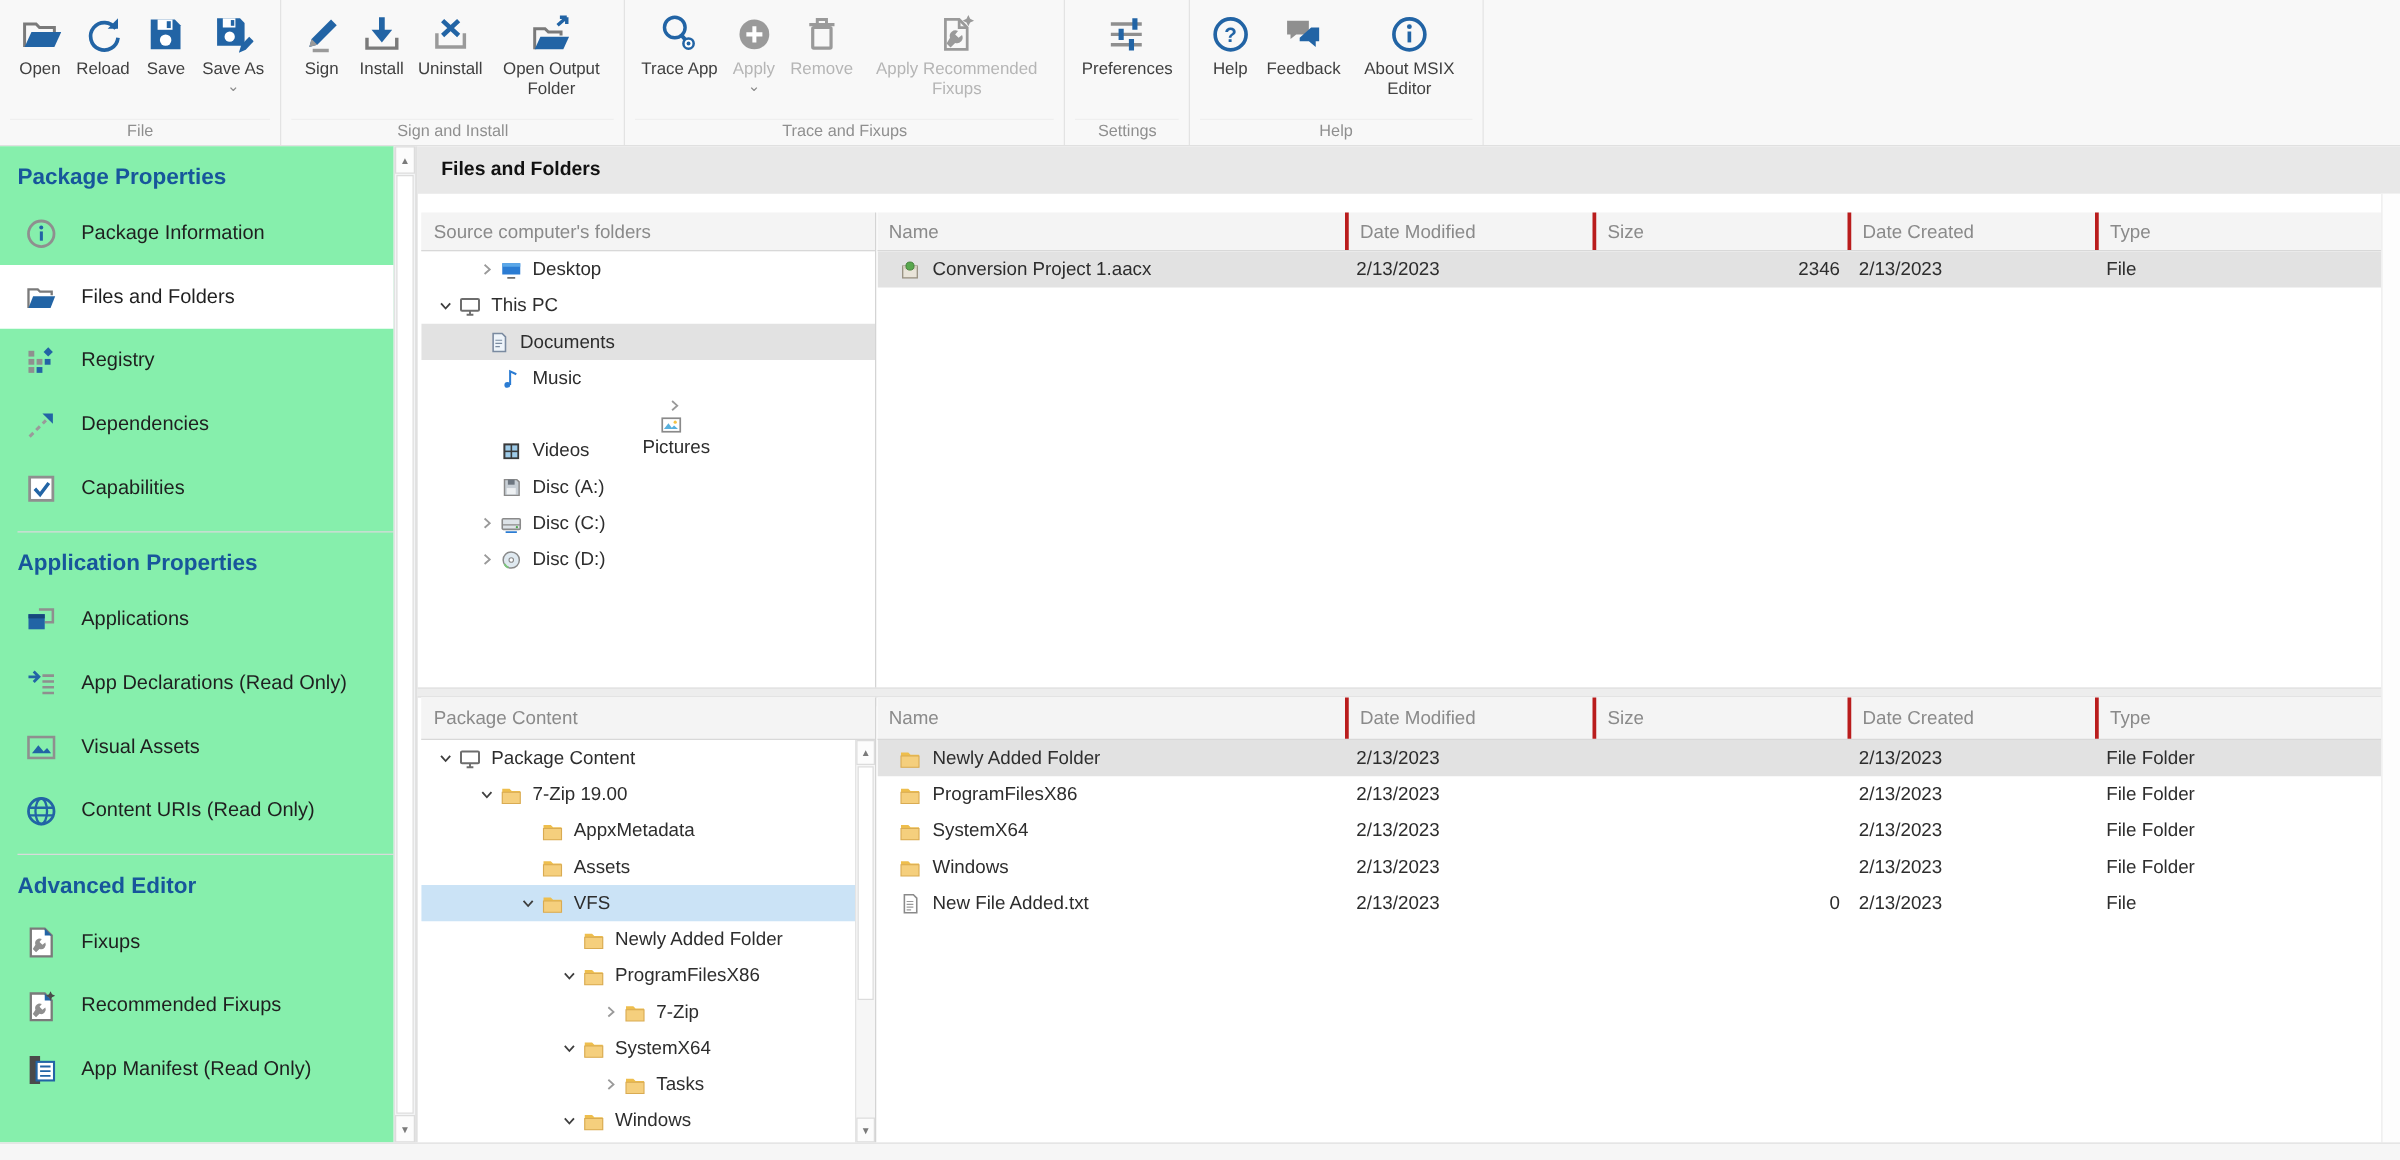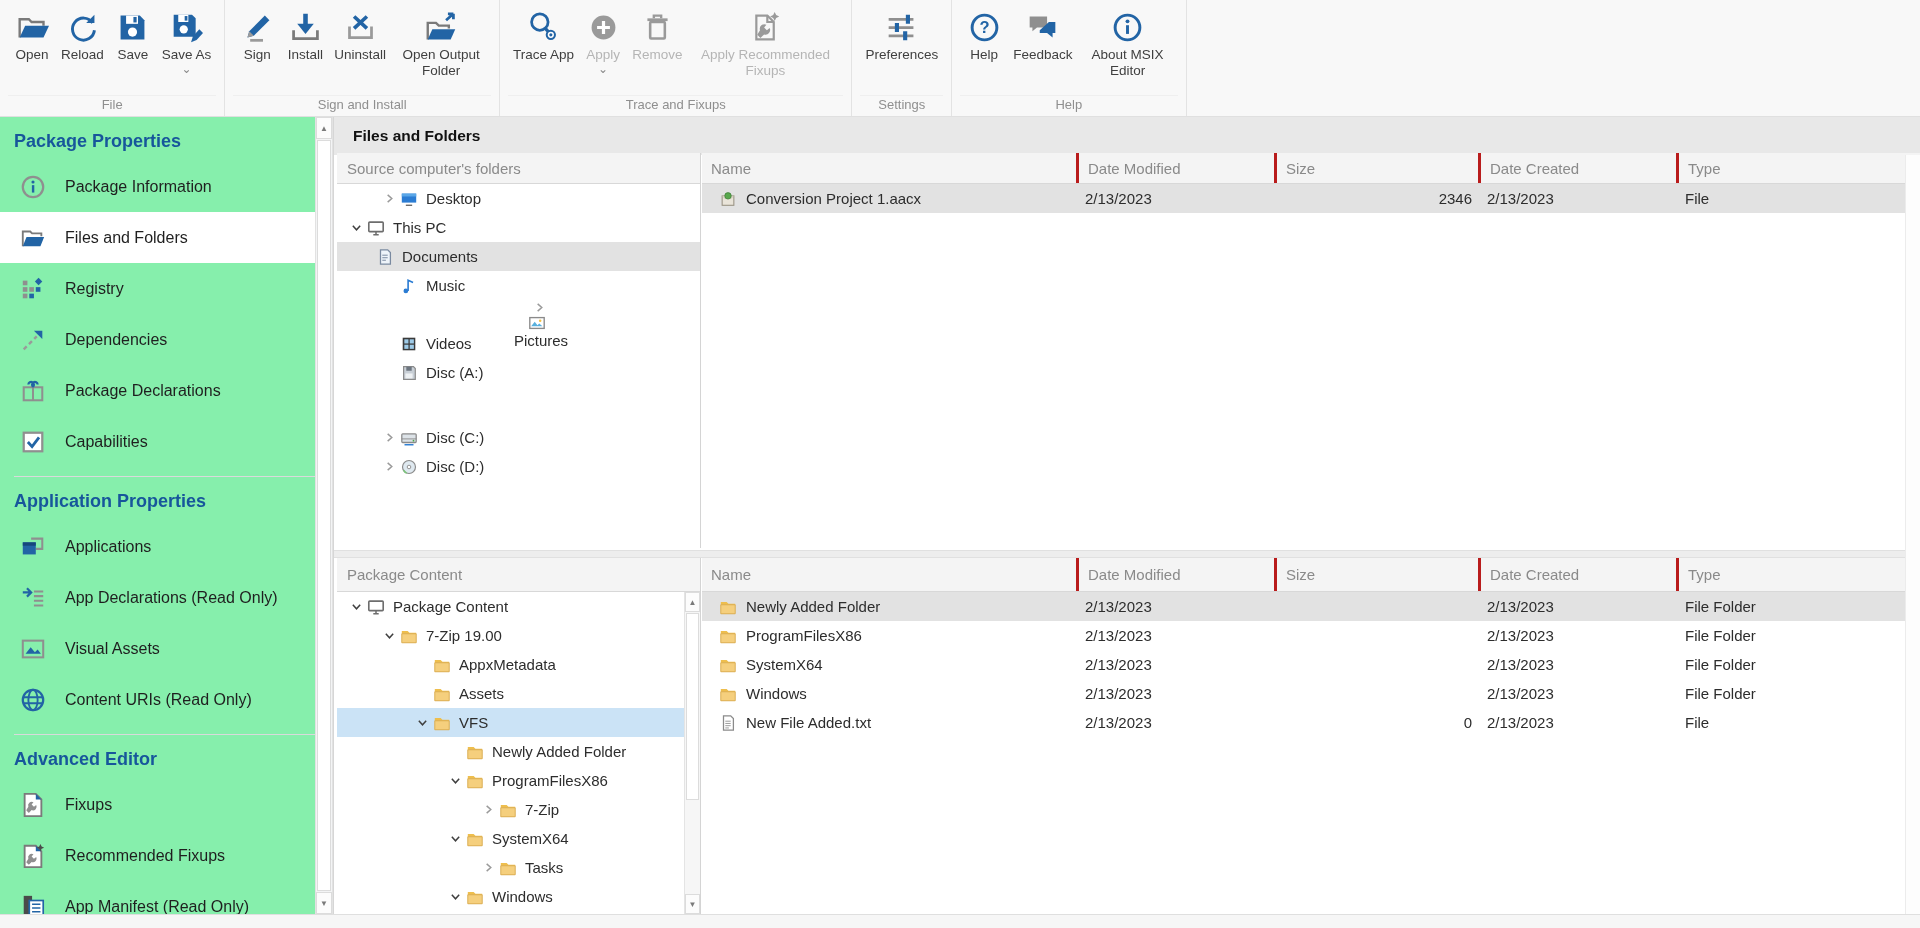--- a/index.html
+++ b/index.html
@@ -36,21 +36,21 @@
   .sb-btn { position:absolute; left:0; width:100%; height:22px; background:#fcfcfc; border:1px solid #dcdcdc;
             font-size:8px; color:#7a7a7a; display:flex; align-items:center; justify-content:center; }
   .sb-up { top:0; } .sb-down { bottom:0; }
   .sb-thumb { position:absolute; left:1px; right:1px; top:23px; bottom:23px; background:#ffffff; border:1px solid #dcdcdc; }
 
   
   #main { position:absolute; left:333px; top:117px; right:0; bottom:14px; background:#fff; border-left:1px solid #d6d6d6; }
   #main-title { position:absolute; left:0; top:0; right:0; height:38px; background:#e8e8e8;
                 font-size:15.5px; font-weight:bold; color:#111; display:flex; align-items:center; padding-left:19px; }
   .pane { position:absolute; left:0; right:0; }
-  #top-pane { top:36px; height:395px; }
+  #top-pane { top:53px; height:395px; }
   #h-splitter { position:absolute; left:0; right:0; top:433px; height:8px; background:#ededed;
                 border-top:1px solid #e0e0e0; border-bottom:1px solid #e0e0e0; }
   #bottom-pane { top:441px; bottom:0; }
 
   .tree-col { position:absolute; left:3px; top:0; bottom:0; width:364px; border-right:1px solid #d4d4d4; background:#fff; }
   .list-col { position:absolute; left:368px; top:0; bottom:0; right:0; background:#fff; }
 
   .pane-hdr { height:31px; background:#f4f4f4; border-bottom:1px solid #d8d8d8; color:#8a8a8a;
               font-size:15px; display:flex; align-items:center; padding-left:10px; }
   #bottom-pane .pane-hdr { height:34px; }
@@ -293,28 +293,20 @@
       </div>
       <div class="sitem">
         <span class="sicn"><svg viewBox="0 0 28 28" xmlns="http://www.w3.org/2000/svg">
             <path d="M4 24L18 10" stroke="#9a9a9a" stroke-width="2.6" stroke-dasharray="4.5 3.5" fill="none"></path>
             <path d="M15 4h9v9z" fill="#2264a5"></path>
           </svg></span>
         <span class="slbl">Dependencies</span>
       </div>
       <div class="sitem">
         <span class="sicn"><svg viewBox="0 0 28 28" xmlns="http://www.w3.org/2000/svg">
-            <rect x="4" y="10" width="20" height="14" fill="none" stroke="#8f8f8f" stroke-width="2.2"></rect>
-            <path d="M14 10v14" stroke="#8f8f8f" stroke-width="2.2"></path>
-            <path d="M9 7a3 3 0 1 1 5 2.5M19 7a3 3 0 1 0-5 2.5" fill="none" stroke="#2264a5" stroke-width="2.4"></path>
-          </svg></span>
-        <span class="slbl">Package Declarations</span>
-      </div>
-      <div class="sitem">
-        <span class="sicn"><svg viewBox="0 0 28 28" xmlns="http://www.w3.org/2000/svg">
             <rect x="4" y="4" width="20" height="20" fill="#fff" stroke="#8f8f8f" stroke-width="2.4"></rect>
             <path d="M8.5 14l4.5 5 7.5-10" stroke="#2264a5" stroke-width="3" fill="none"></path>
           </svg></span>
         <span class="slbl">Capabilities</span>
       </div>
       <div class="sdivider"></div>
       <div class="sheading">Application Properties</div>
       <div class="sitem">
         <span class="sicn"><svg viewBox="0 0 28 28" xmlns="http://www.w3.org/2000/svg">
             <path d="M12 5h12v11h-7" fill="none" stroke="#8f8f8f" stroke-width="2.2"></path>
@@ -417,21 +409,21 @@
                 </svg>
               </span>
               <span class="ticon">
                 <svg viewBox="0 0 20 20" xmlns="http://www.w3.org/2000/svg">
                   <rect x="2" y="3.5" width="16" height="10.5" rx="1" fill="#fff" stroke="#6d6d6d" stroke-width="1.8"></rect>
                   <path d="M7 17.5h6M10 14v3.5" stroke="#6d6d6d" stroke-width="1.7" fill="none"></path>
                 </svg>
               </span>
               <span class="tlbl">This PC</span>
             </div>
-            <div class="trow selgray" style="padding-left: 17px;">
+            <div class="trow selgray" style="padding-left: 31px;">
               <span class="chev"></span>
               <span class="ticon">
                 <svg viewBox="0 0 20 20" xmlns="http://www.w3.org/2000/svg">
                   <path d="M5 2h8l3 3v13H5z" fill="#eef4fa" stroke="#7a8aa0" stroke-width="1.4"></path>
                   <g stroke="#7a8aa0" stroke-width="1.1">
                     <path d="M7 8h6M7 10.8h6M7 13.6h4"></path>
                   </g>
                 </svg>
               </span>
               <span class="tlbl">Documents</span>
@@ -480,21 +472,21 @@
               <span class="chev"></span>
               <span class="ticon">
                 <svg viewBox="0 0 20 20" xmlns="http://www.w3.org/2000/svg">
                   <path d="M4 3h11l2 2v12H4z" fill="#c8cfd6" stroke="#8a8a8a" stroke-width="1.3"></path>
                   <rect x="7" y="3" width="6" height="4.5" fill="#6d7680"></rect>
                   <rect x="6" y="10.5" width="8" height="5.5" fill="#eef1f3"></rect>
                 </svg>
               </span>
               <span class="tlbl">Disc (A:)</span>
             </div>
-            <div class="trow" style="padding-left: 41px; margin-top: 36px;">
+            <div class="trow" style="padding-left: 41px;">
               <span class="chev">
                 <svg viewBox="0 0 12 12">
                   <polyline points="4,2 8.5,6 4,10" fill="none" stroke="#9a9a9a" stroke-width="1.6"></polyline>
                 </svg>
               </span>
               <span class="ticon">
                 <svg viewBox="0 0 20 20" xmlns="http://www.w3.org/2000/svg">
                   <rect x="2" y="5.5" width="16" height="9.5" rx="1" fill="#dde3e8" stroke="#8a8a8a" stroke-width="1.4"></rect>
                   <path d="M2 11h16" stroke="#8a8a8a" stroke-width="1"></path>
                   <circle cx="15" cy="13" r="1" fill="#4aa64a"></circle>

